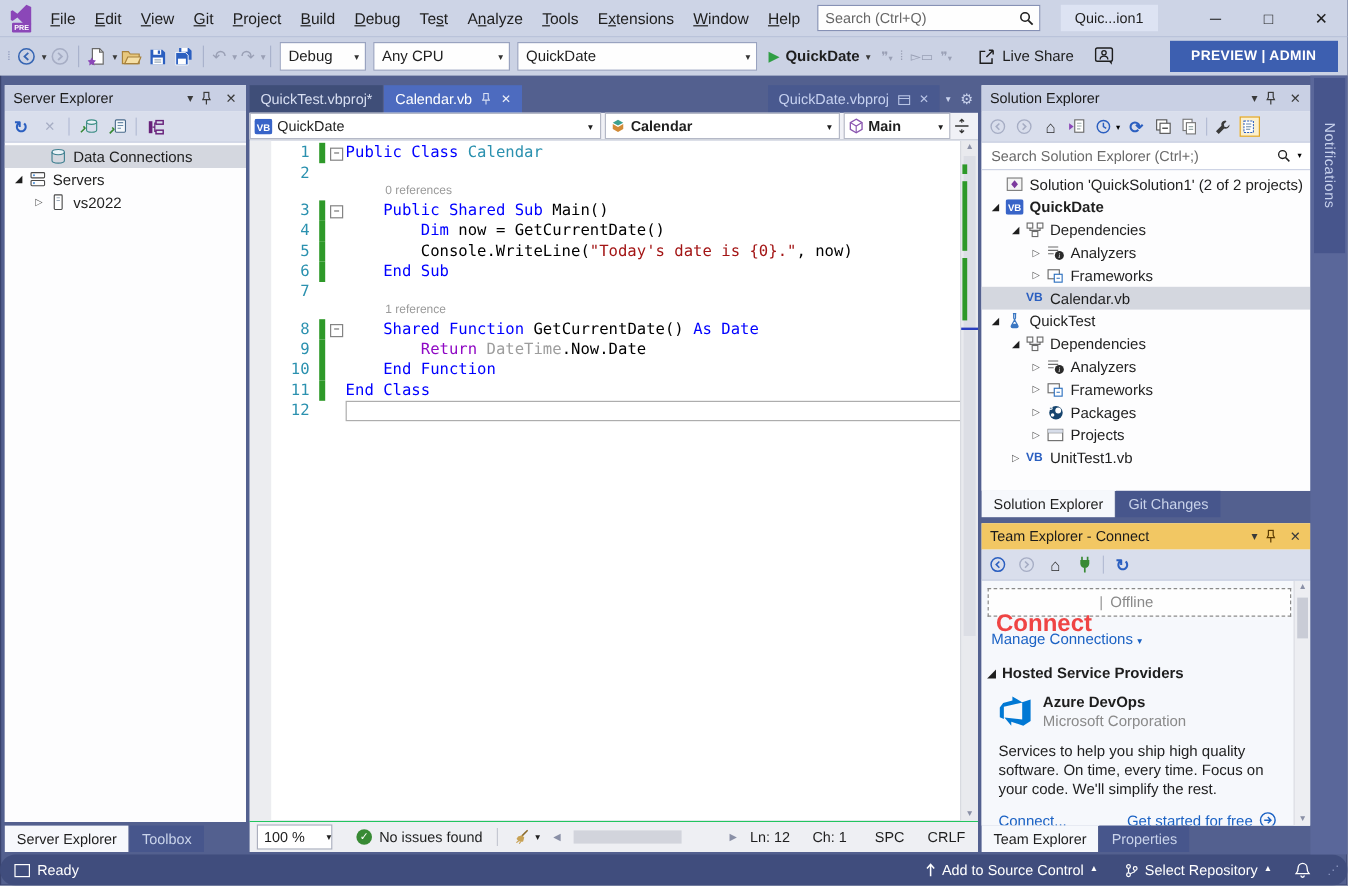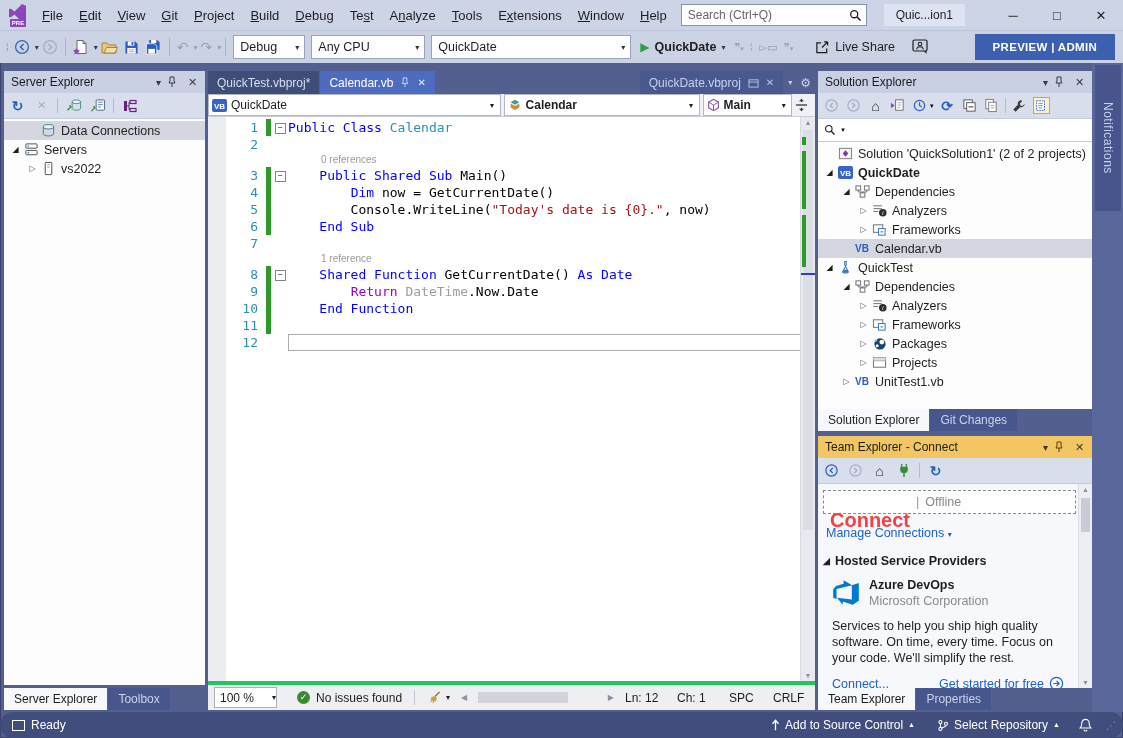--- a/index.html
+++ b/index.html
@@ -94,21 +94,21 @@
   .ctext.cur{border:1px solid #ADADAD;height:15px;line-height:15px;}
   .kw{color:#0000FF;}.type{color:#2B91AF;}.str{color:#A31515;}.ctrl{color:#8F08C4;}.dim{color:#9D9D9D;}
   .lens-text{font-family:"Liberation Sans",sans-serif;font-size:10px;color:#9A9A9A;}
 
   .vscroll{position:absolute;right:0;top:0;bottom:0;width:14px;background:#E9EAEE;border-left:1px solid #D8DAE0;}
   .vscroll .arr{position:absolute;left:0;width:14px;text-align:center;font-size:7px;color:#8A90A6;}
   .vthumb{position:absolute;left:2px;width:10px;top:13px;height:400px;background:#DCDEE5;}
   .mark{position:absolute;left:1px;width:4px;background:#2E9929;}
   .cmark{position:absolute;left:0;width:14px;height:2px;background:#2B3FBF;}
 
-  .estatus{height:25px;background:#EEEFF3;border-top:4px solid #22c55e;display:flex;align-items:center;font-size:12px;color:#1E1E1E;flex:none;padding:0 2px;}
+  .estatus{height:25px;background:#EEEFF3;border-top:1px solid #22c55e;display:flex;align-items:center;font-size:12px;color:#1E1E1E;flex:none;padding:0 2px;}
   .zoombox{width:56px;height:19px;background:#FFF;border:1px solid #ABAFBE;display:flex;align-items:center;padding-left:5px;margin:0 4px;}
   .zoombox .cval{flex:1;}
   .okcirc{width:13px;height:13px;border-radius:50%;background:#388A34;color:#FFF;font-size:9px;line-height:13px;text-align:center;margin:0 6px 0 16px;flex:none;}
   .esep{width:1px;height:15px;background:#C5C8D2;margin:0 12px;}
   .hscroll{flex:1;display:flex;align-items:center;margin:0 8px;}
   .hscroll .harr{color:#8A90A6;font-size:8px;padding:0 3px;}
   .htrack{flex:1;height:11px;position:relative;}
   .hthumb{position:absolute;left:8px;width:90px;top:0;height:11px;background:#D2D4DC;}
   .epos{display:flex;gap:0;}
   .epos span{width:52px;text-align:left;}
@@ -527,20 +527,21 @@
             <div class="crow">
               <span class="cnum">10</span>
               <span class="cbar chg"></span>
               <span class="cout"></span>
               <span class="ctext"><span>    </span><span class="kw">End Function</span></span>
             </div>
             <div class="crow">
               <span class="cnum">11</span>
               <span class="cbar chg"></span>
               <span class="cout"></span>
+              <span class="ctext"><span class="kw">End Class</span></span>
             </div>
             <div class="crow">
               <span class="cnum">12</span>
               <span class="cbar"></span>
               <span class="cout"></span>
               <span class="ctext cur"></span>
             </div>
           </div>
         <div class="vscroll">
           <span class="arr" style="top:2px">▲</span>
@@ -647,20 +648,21 @@
             </svg>
         </span>
         <span class="pico hl-ico">
           <svg width="14" height="14" viewBox="0 0 16 16">
               <rect x="3" y="2" width="9" height="11" fill="#FFF" stroke="#2B5FC0" stroke-dasharray="2 1"></rect>
               <path d="M5 5 h5 M5 7.5 h5 M5 10 h4" stroke="#6A8AA8"></path>
             </svg>
         </span>
       </div>
       <div class="sol-search">
+        <input type="text" placeholder="Search Solution Explorer (Ctrl+;)" style="">
         <span>
           <svg width="12" height="12" viewBox="0 0 14 14">
               <circle cx="5.6" cy="5.6" r="3.8" fill="none" stroke="#1E1E1E" stroke-width="1.3"></circle>
               <path d="M8.5 8.5 L12.2 12.2" stroke="#1E1E1E" stroke-width="1.5"></path>
             </svg>
         </span>
         <span class="ccaret" style="font-size:7px;width:14px;text-align:center">▾</span>
       </div>
       <div class="sol-tree" id="sol-tree">
           <div class="trow" style="padding-left: 4px;">

